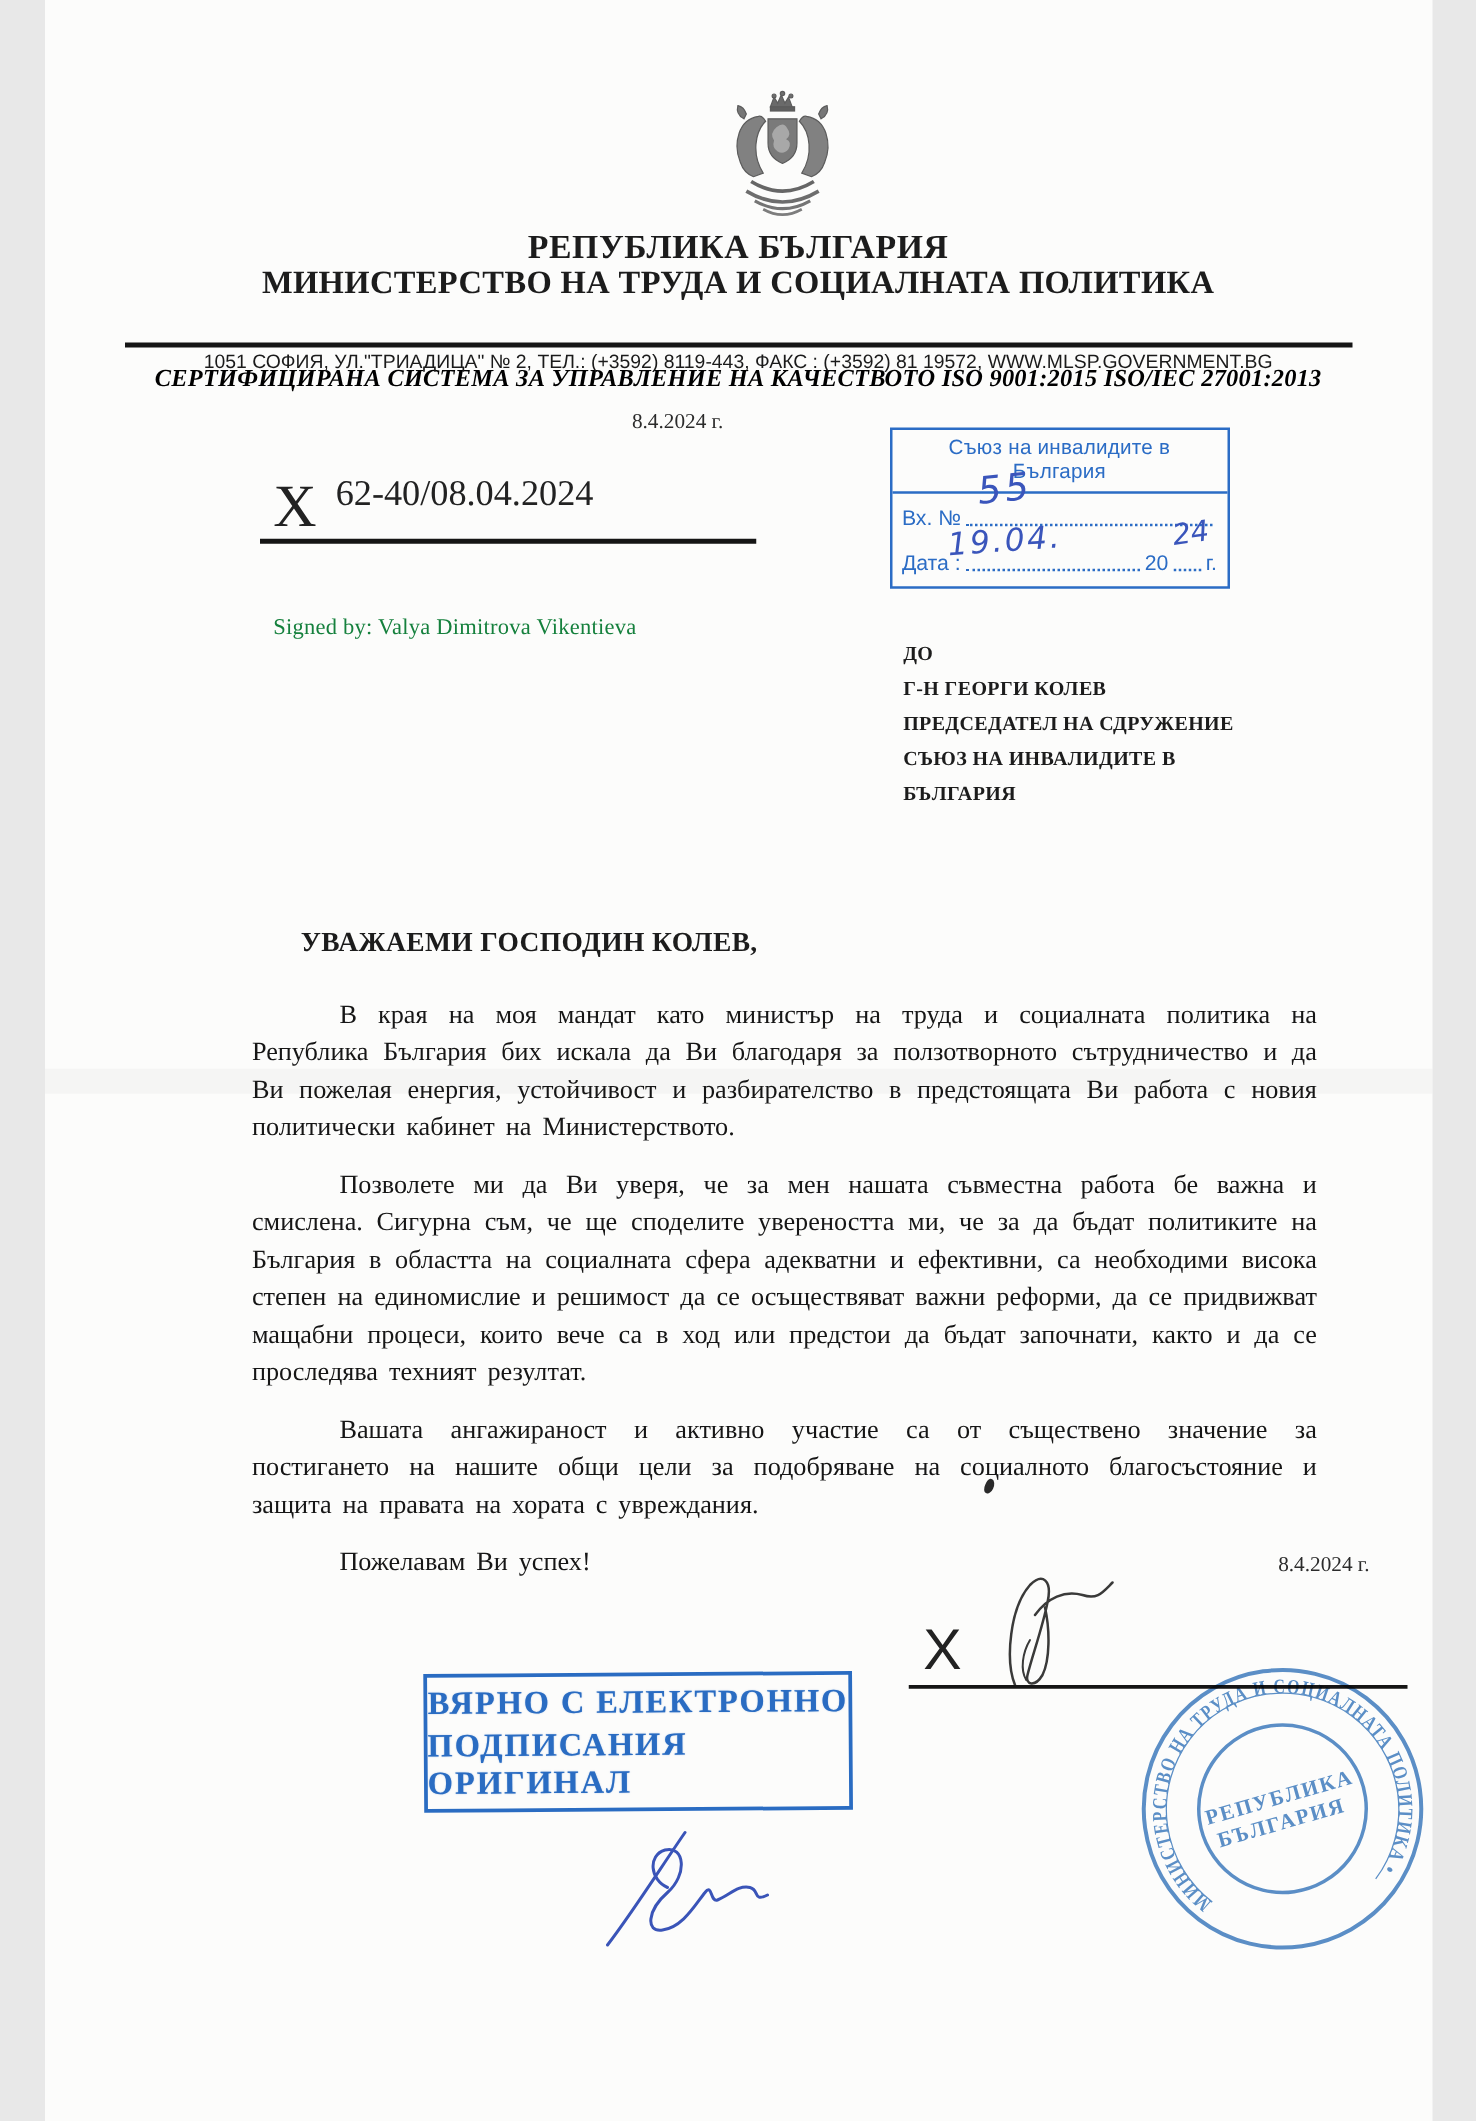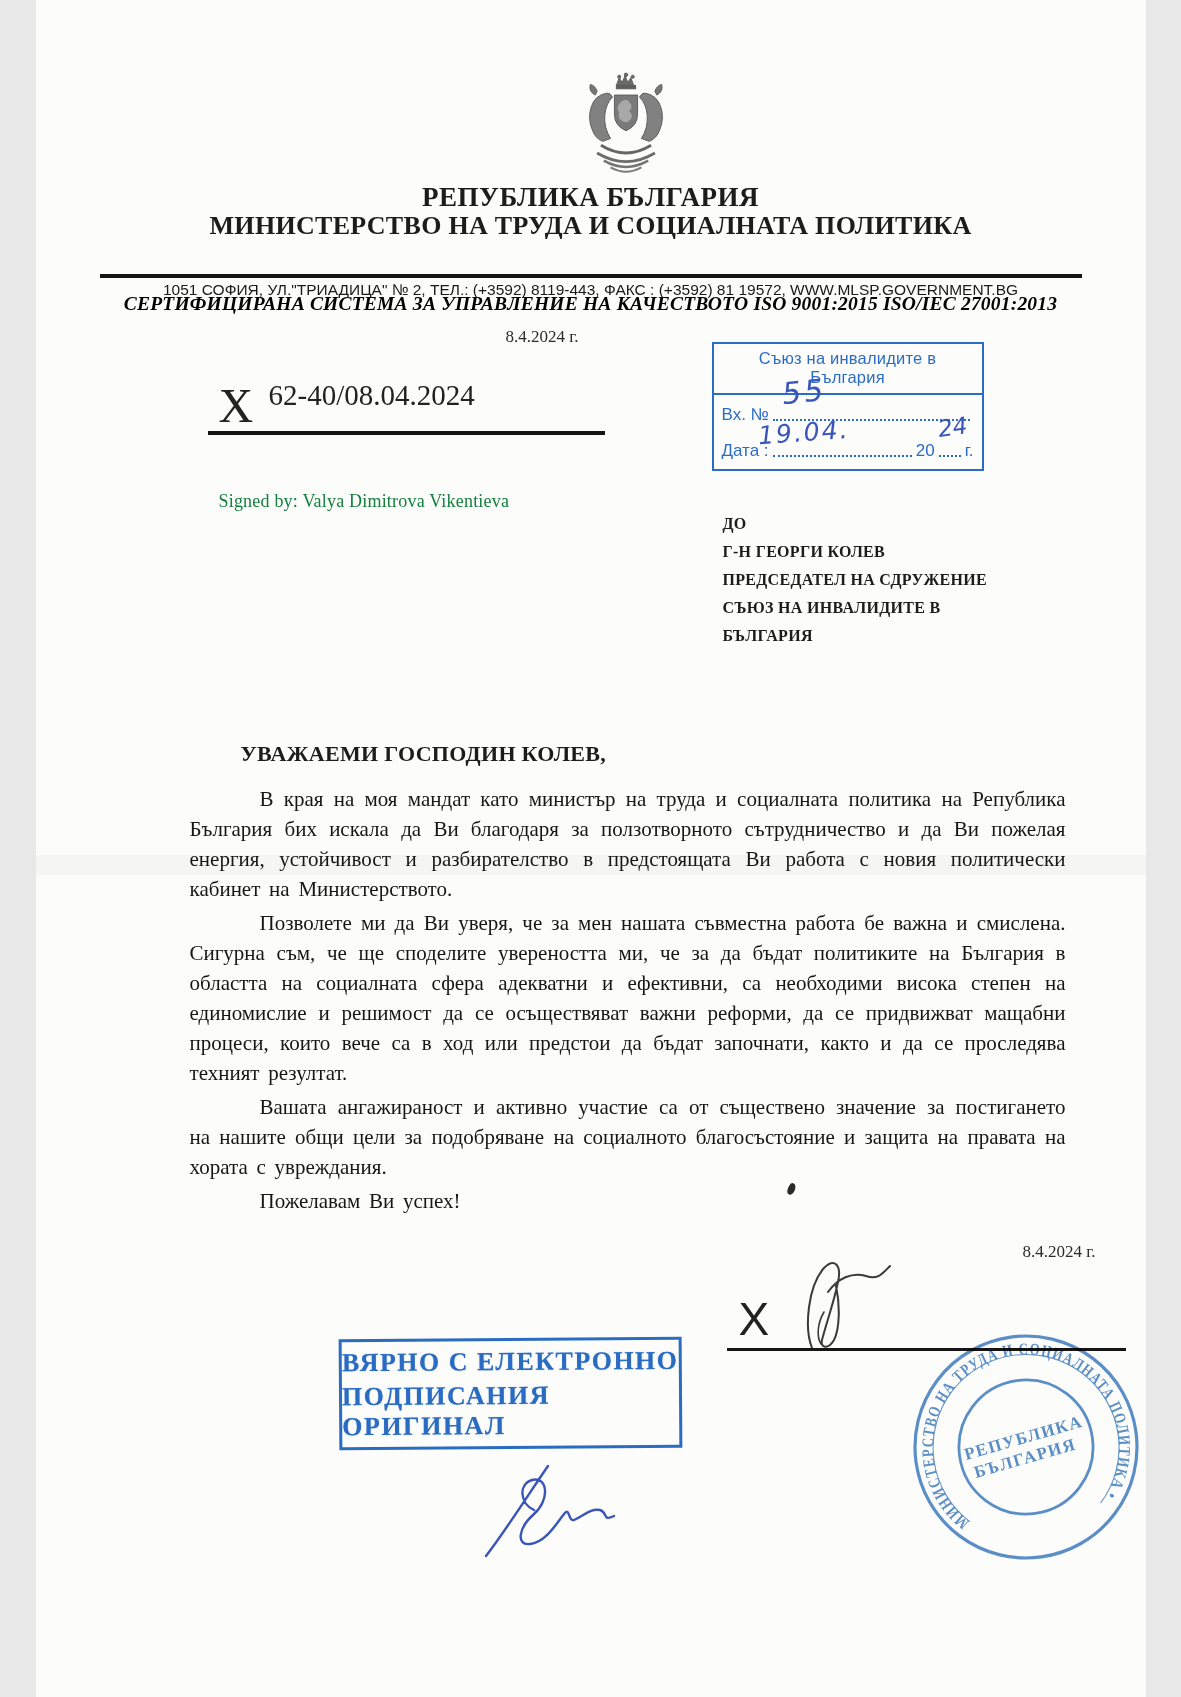--- a/index.html
+++ b/index.html
@@ -42,21 +42,21 @@
   .hand24{left:224px;top:70px;font-size:23px;transform:rotate(-8deg);}
 
   .signedby-top{left:183px;top:491px;font-size:18px;color:#15803d;letter-spacing:.2px;}
 
   .recipient{left:687px;top:510px;font-size:16px;font-weight:bold;line-height:28px;letter-spacing:.3px;}
 
   .salutation{left:205px;top:741px;font-size:22px;font-weight:bold;letter-spacing:.3px;}
 
   .body-text{left:150px;top:780px;width:884px;font-size:21px;line-height:30px;text-align:justify;
              word-spacing:3.5px;color:#161616;}
-  .body-text p{margin:4px;text-indent:70px;}
+  .body-text p{margin:16px;text-indent:70px;}
   .body-text p.closing{text-align:left;}
 
   .sig-x{left:703px;top:1292px;font-size:46px;color:#222;font-family:"Liberation Sans",sans-serif;}
   .sig-line{left:691px;top:1348px;width:399px;height:3px;background:#151515;}
   .sig-block{left:708px;top:1358px;font-family:"Liberation Sans",sans-serif;font-size:18px;
              line-height:26.5px;color:#2e2e2e;}
   .sig-block .nm{letter-spacing:.8px;}
 
   
   .cstamp{left:303px;top:1338px;width:337px;height:105px;border:3.5px solid #2a6cc2;color:#2a6cc2;

